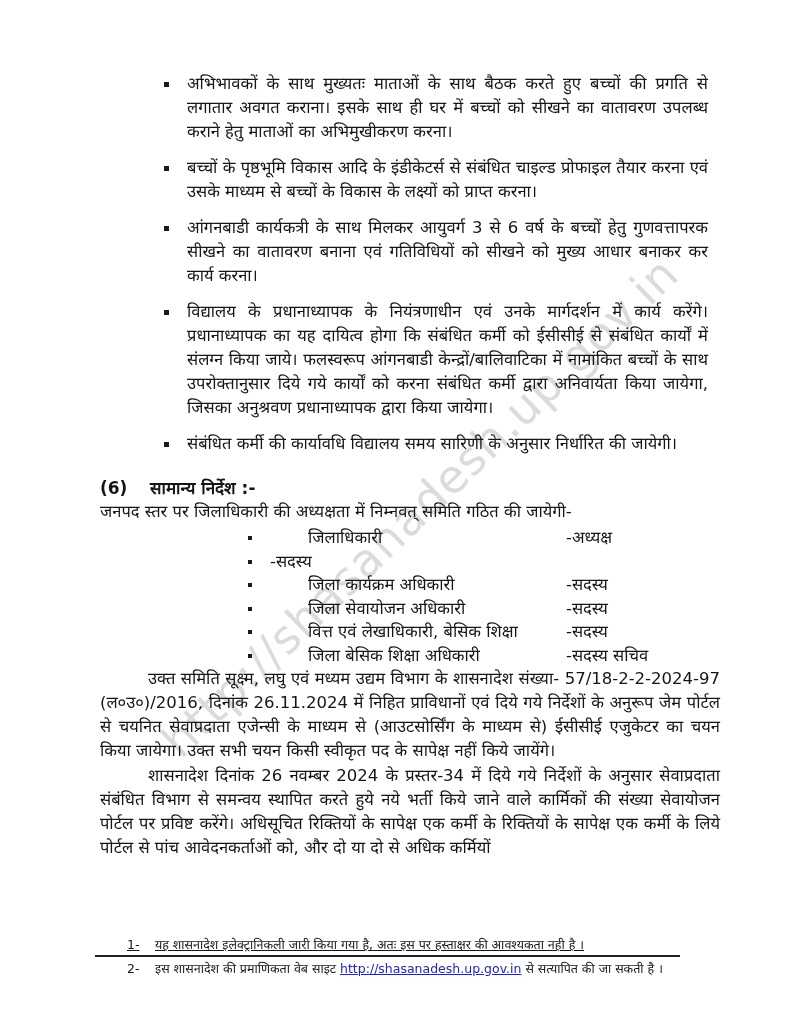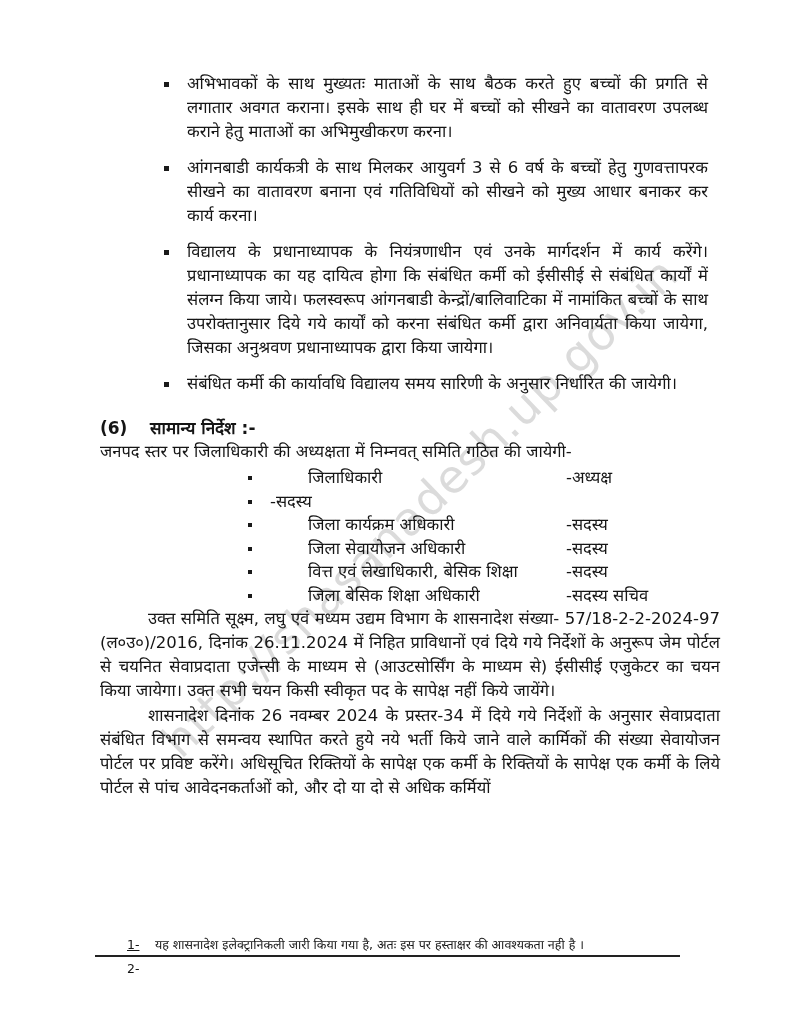--- a/index.html
+++ b/index.html
@@ -78,41 +78,45 @@
     text-align:left;
   }
   .fn-row { display:flex; }
   .fn-1 {
     border-bottom:2px solid #222;
     padding-bottom:2px;
     width:585px;
   }
   .fn-num { flex:0 0 28px; padding-left:32px; box-sizing:content-box; }
   .fn-1 .fn-num { text-decoration:underline; }
-  .fn-1 .fn-text { }
+  .fn-1 .fn-text { text-decoration:underline; }
   .fn-2 { margin-top:3px; }
   .fn-link {
     color:#2323c8;
     text-decoration:underline;
     cursor:pointer;
   }
 </style>
 </head>
 <body>
 
 <div class="page">
 
   <div class="watermark">http://shasanadesh.up.gov.in</div>
 
   <div class="content">
 
     <ul class="bullets">
       <li>
         <span class="sq"></span>
         <span class="btext">अभिभावकों के साथ मुख्यतः माताओं के साथ बैठक करते हुए बच्चों की प्रगति से लगातार अवगत कराना। इसके साथ ही घर में बच्चों को सीखने का वातावरण उपलब्ध कराने हेतु माताओं का अभिमुखीकरण करना।</span>
+      </li>
+      <li>
+        <span class="sq"></span>
+        <span class="btext">बच्चों के पृष्ठभूमि विकास आदि के इंडीकेटर्स से संबंधित चाइल्ड प्रोफाइल तैयार करना एवं उसके माध्यम से बच्चों के विकास के लक्ष्यों को प्राप्त करना।</span>
       </li>
       <li>
         <span class="sq"></span>
         <span class="btext">आंगनबाडी कार्यकत्री के साथ मिलकर आयुवर्ग 3 से 6 वर्ष के बच्चों हेतु गुणवत्तापरक सीखने का वातावरण बनाना एवं गतिविधियों को सीखने को मुख्य आधार बनाकर कर कार्य करना।</span>
       </li>
       <li>
         <span class="sq"></span>
         <span class="btext">विद्यालय के प्रधानाध्यापक के नियंत्रणाधीन एवं उनके मार्गदर्शन में कार्य करेंगे। प्रधानाध्यापक का यह दायित्व होगा कि संबंधित कर्मी को ईसीसीई से संबंधित कार्यों में संलग्न किया जाये। फलस्वरूप आंगनबाडी केन्द्रों/बालिवाटिका में नामांकित बच्चों के साथ उपरोक्तानुसार दिये गये कार्यों को करना संबंधित कर्मी द्वारा अनिवार्यता किया जायेगा, जिसका अनुश्रवण प्रधानाध्यापक द्वारा किया जायेगा।</span>
       </li>
       <li>
@@ -165,16 +169,17 @@
 
   </div>
 
   <div class="footnotes">
     <div class="fn-row fn-1">
       <span class="fn-num">1-</span>
       <span class="fn-text">यह शासनादेश इलेक्ट्रानिकली जारी किया गया है, अतः इस पर हस्ताक्षर की आवश्यकता नही है ।</span>
     </div>
     <div class="fn-row fn-2">
       <span class="fn-num">2-</span>
+      <span class="fn-text"><span>इस शासनादेश की प्रमाणिकता वेब साइट </span><a class="fn-link">http://shasanadesh.up.gov.in</a><span> से सत्यापित की जा सकती है ।</span></span>
     </div>
   </div>
 
 </div>
 
 </body></html>

